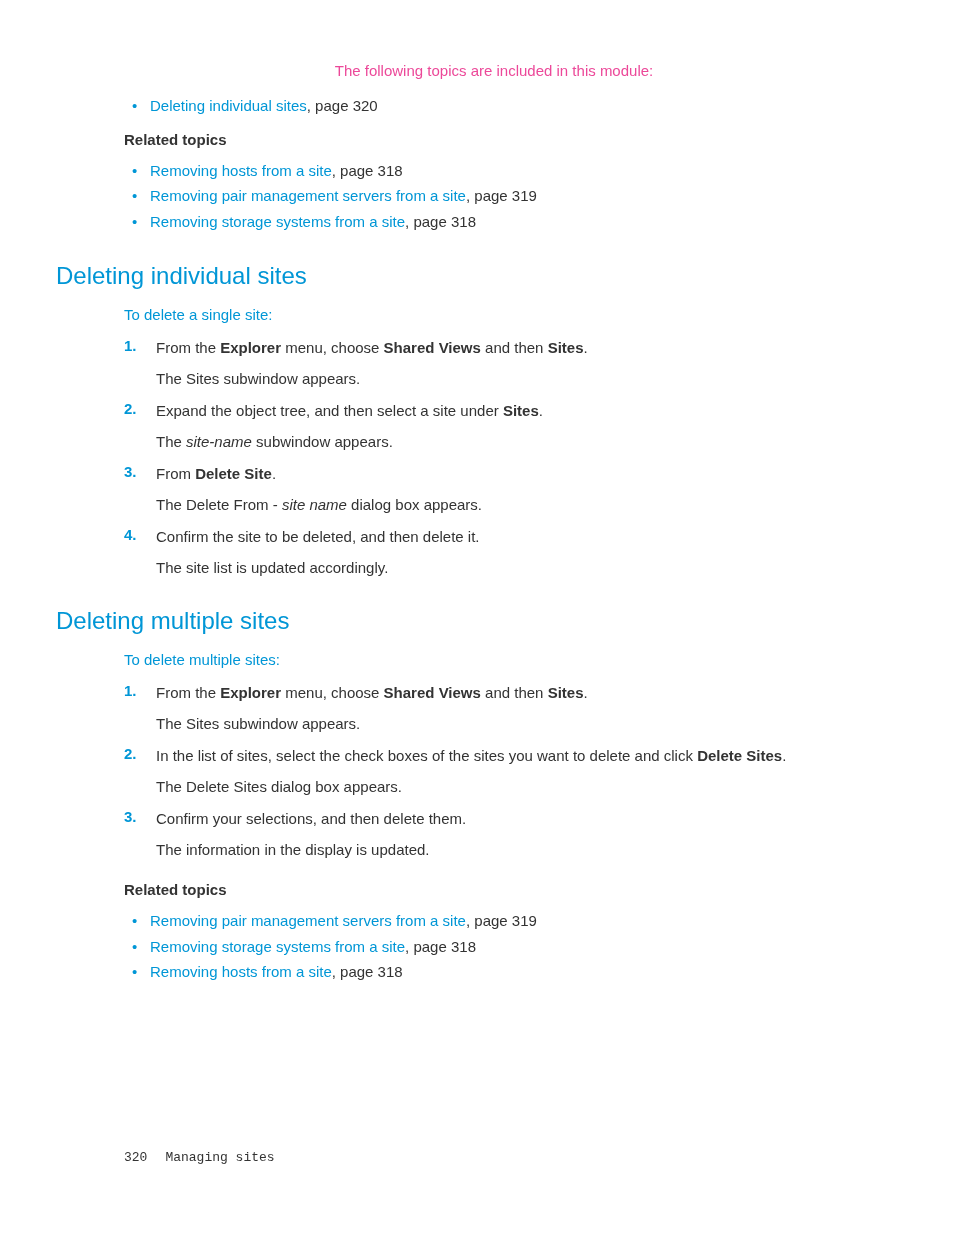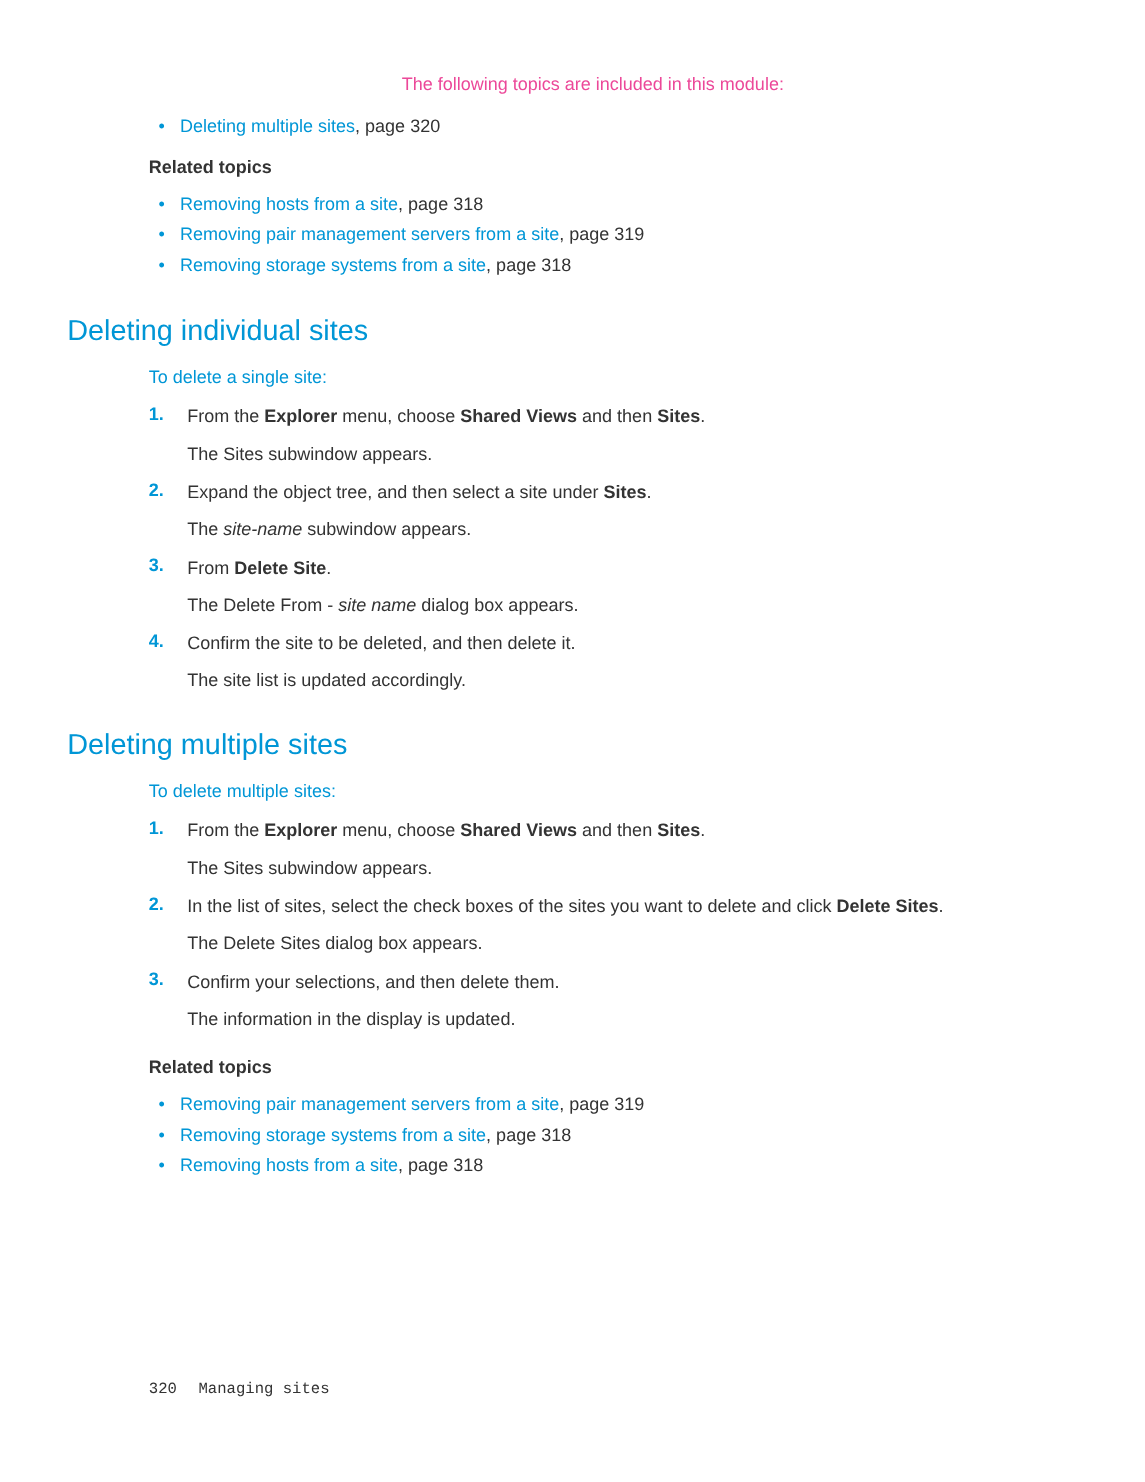--- a/index.html
+++ b/index.html
@@ -114,21 +114,21 @@
 </style>
 </head>
 <body>
 
 <div class="page">
 
   <div class="indent-block">
     <p class="intro-text">The following topics are included in this module:</p>
 
     <ul class="bullets">
-      <li><a class="link">Deleting multiple sites</a><span>, page 320</span></li>
+      <li><a class="link">Deleting individual sites</a><span>, page 320</span></li>
     </ul>
 
     <div class="related-heading">Related topics</div>
     <ul class="bullets">
       <li><a class="link">Removing hosts from a site</a><span>, page 318</span></li>
       <li><a class="link">Removing pair management servers from a site</a><span>, page 319</span></li>
       <li><a class="link">Removing storage systems from a site</a><span>, page 318</span></li>
     </ul>
   </div>
 

